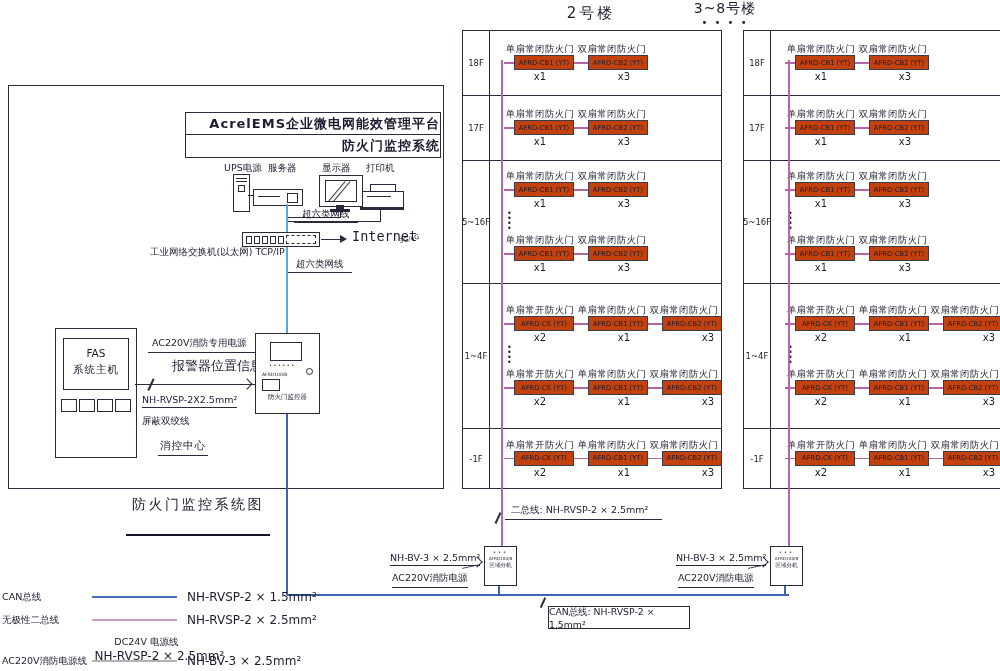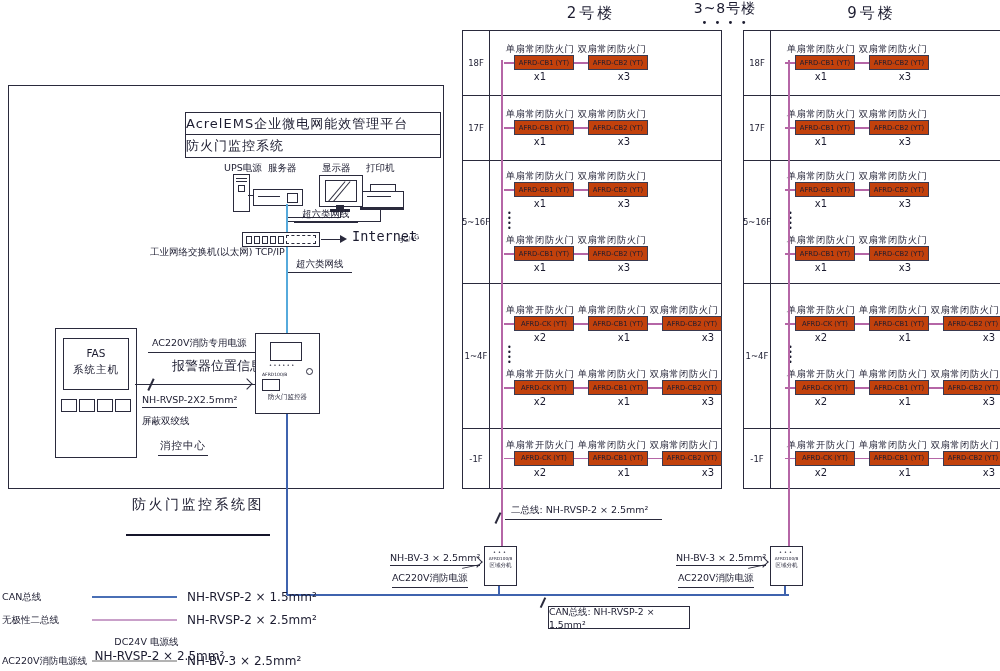--- a/index.html
+++ b/index.html
@@ -42,31 +42,30 @@
   .lg-label{width:90px;font-size:9.5px;white-space:nowrap;}
   .lg-line{width:85px;height:2px;margin-right:10px;}
   .lg-spec{font-size:12px;white-space:nowrap;}
 
   
   .regional{position:absolute;width:31px;height:38px;border:1.2px solid #2a2a3c;background:#fff;z-index:2;text-align:center;}
   .regional .rdots{font-size:5px;letter-spacing:2px;line-height:7px;margin-top:2px;}
   .regional .rmodel{font-size:4.2px;line-height:6px;}
   .regional .rname{font-size:5.5px;line-height:7px;}
 
-  .title-row{height:21px;line-height:21px;text-align:left;font-size:13px;letter-spacing:1px;}
+  .title-row{height:21px;line-height:21px;text-align:right;font-size:13px;letter-spacing:1px;font-weight:bold;}
 </style>
 </head>
 <body>
 
 <div id="canvas">
 
   <div class="txt" style="left:462px;top:4px;width:258px;text-align:center;font-size:15px;letter-spacing:3px;">2号楼</div>
   <div class="txt" style="left:688px;top:0px;width:74px;text-align:center;font-size:14px;letter-spacing:1px;">3~8号楼</div>
   <div class="txt" style="left:688px;top:17px;width:74px;text-align:center;font-size:10px;letter-spacing:2px;">• • • •</div>
-  <div class="txt" style="left:743px;top:4px;width:257px;text-align:center;font-size:15px;letter-spacing:3px;">9号楼</div>
 
   <div class="box" style="left:8px;top:85px;width:434px;height:402px;background:transparent;"></div>
 
   <div class="box" style="left:185px;top:112px;width:254px;height:44px;">
     <div class="title-row" style="border-bottom:1px solid #2a2a3c;">AcrelEMS企业微电网能效管理平台</div>
     <div class="title-row">防火门监控系统</div>
   </div>
 
   <div class="txt" style="left:224px;top:162px;font-size:9.5px;">UPS电源</div>
   <div class="txt" style="left:268px;top:162px;font-size:9.5px;">服务器</div>

